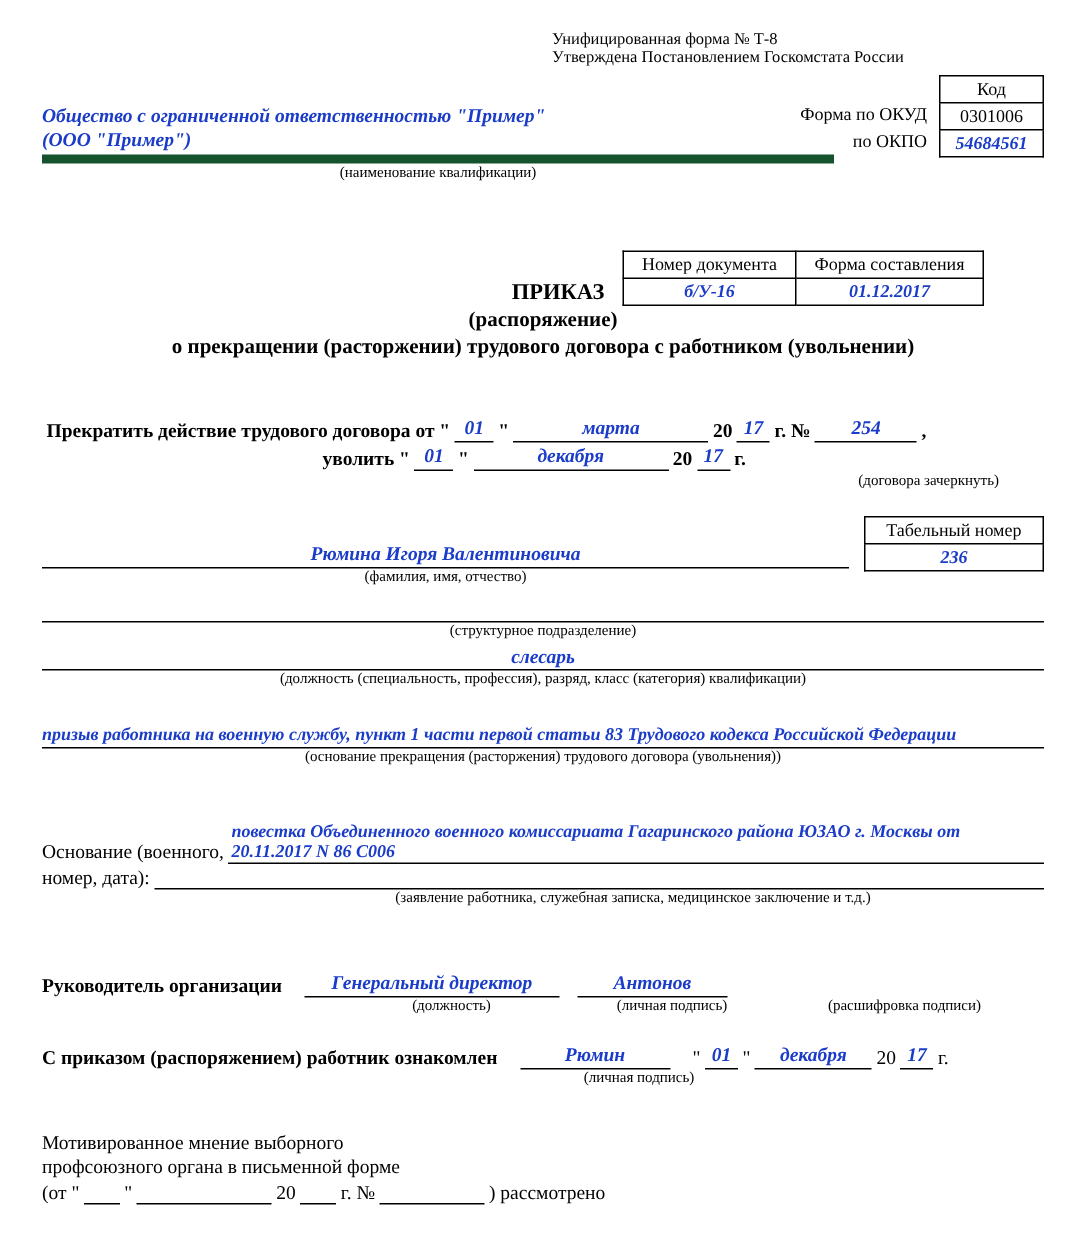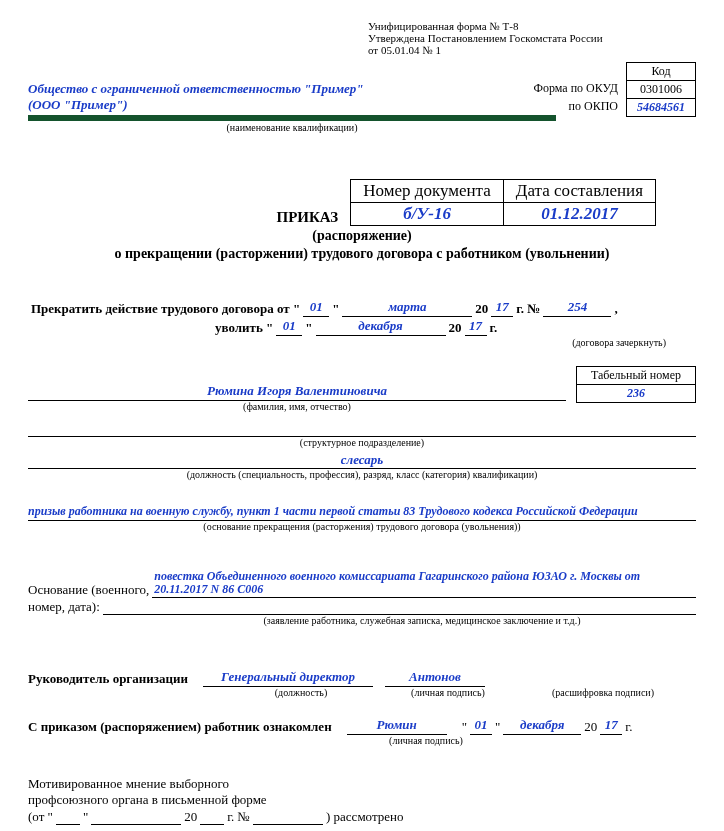--- a/index.html
+++ b/index.html
@@ -31,21 +31,21 @@
     border-bottom: 6px solid #14532d;
     text-align: left;
     padding-bottom: 2px;
     margin-right: 140px;
   }
   .sub-label { text-align: center; font-size: 10px; margin-top: 1px; margin-right: 140px; }
 
   .doc-title-row { display: flex; align-items: flex-end; margin-top: 46px; }
   .doc-title-left { flex: 1; text-align: right; padding-right: 12px; }
   .doc-tbl { border-collapse: collapse; }
-  .doc-tbl th, .doc-tbl td { border: 1px solid #000; padding: 1px 12px; text-align: center; font-size: 17px; }
+  .doc-tbl th, .doc-tbl td { border: 1px solid #000; padding: 1px 12px; text-align: center; font-size: 12px; }
   .doc-tbl th { font-weight: normal; }
 
   .title-big { font-size: 15px; font-weight: bold; }
   .title-sub { font-size: 14px; font-weight: bold; text-align: center; margin-top: 2px; }
   .title-line3 { font-size: 14px; font-weight: bold; text-align: center; margin-top: 2px; }
 
   .gap-lg { height: 38px; }
   .gap-md { height: 24px; }
 
   .flex-line { display: flex; align-items: flex-end; flex-wrap: nowrap; }
@@ -71,21 +71,20 @@
 
   .sig-row { display: flex; align-items: flex-end; }
   .sig-gap { width: 12px; }
 </style>
 </head>
 <body>
 
 <div class="hdr-block small">
   <div>Унифицированная форма № Т-8</div>
   <div>Утверждена Постановлением Госкомстата России</div>
-  <div>от 05.01.04 № 1</div>
 </div>
 
 <div class="codes-row">
   <div class="codes-left">
     <div>Форма по ОКУД</div>
     <div>по ОКПО</div>
   </div>
   <table class="codes-tbl">
     <tbody>
         <tr>
@@ -110,21 +109,21 @@
 <div class="sub-label">(наименование квалификации)</div>
 
 <div class="doc-title-row">
   <div class="doc-title-left">
     <span class="title-big">ПРИКАЗ</span>
   </div>
   <table class="doc-tbl">
     <tbody>
         <tr>
       <th>Номер документа</th>
-      <th>Дата составления</th>
+      <th>Форма составления</th>
     </tr>
     <tr>
       <td class="blue ital bold">б/У-16</td>
       <td class="blue ital bold">01.12.2017</td>
     </tr>
   </tbody>
     </table>
   <div style="width:40px;"></div>
 </div>
 <div class="title-sub">(распоряжение)</div>

